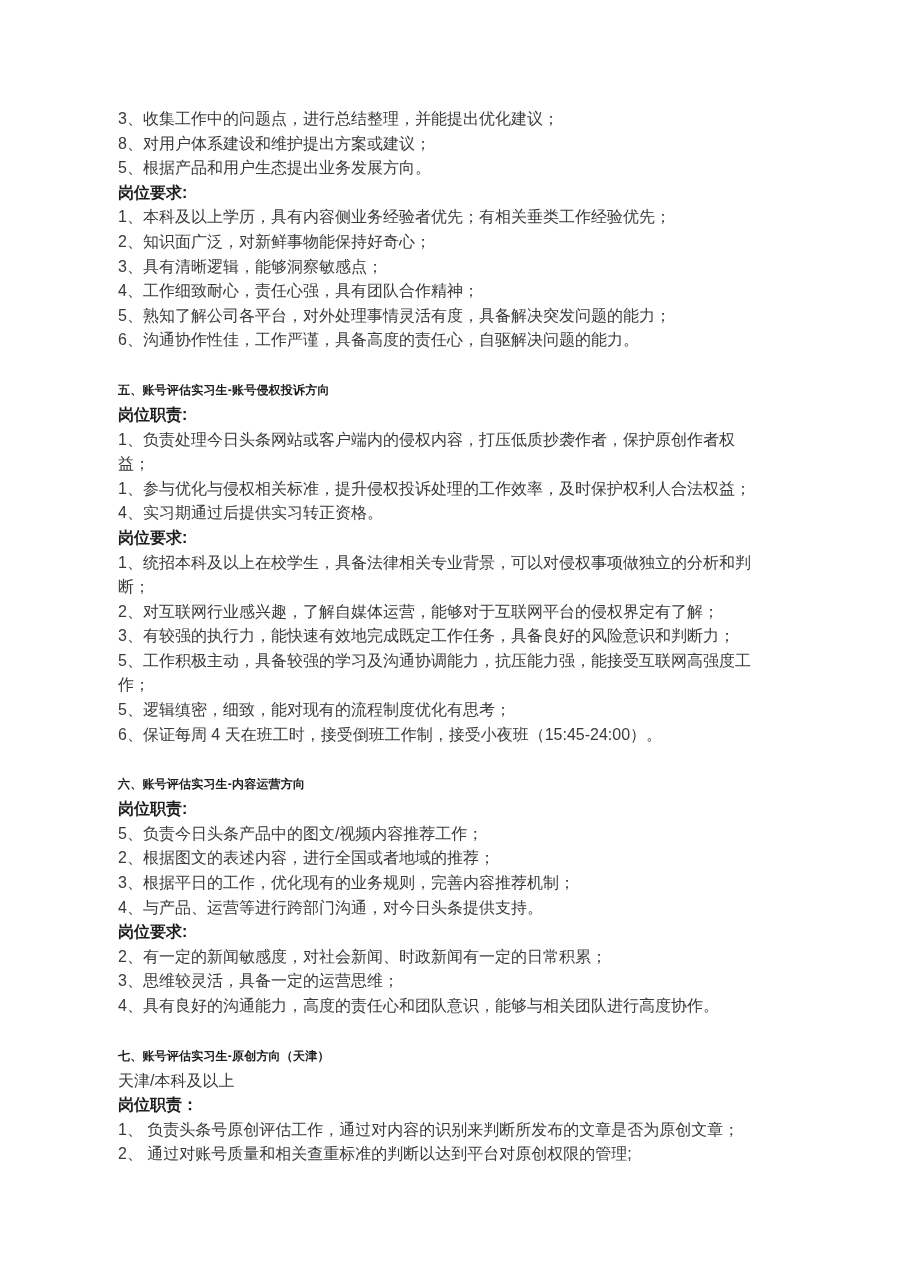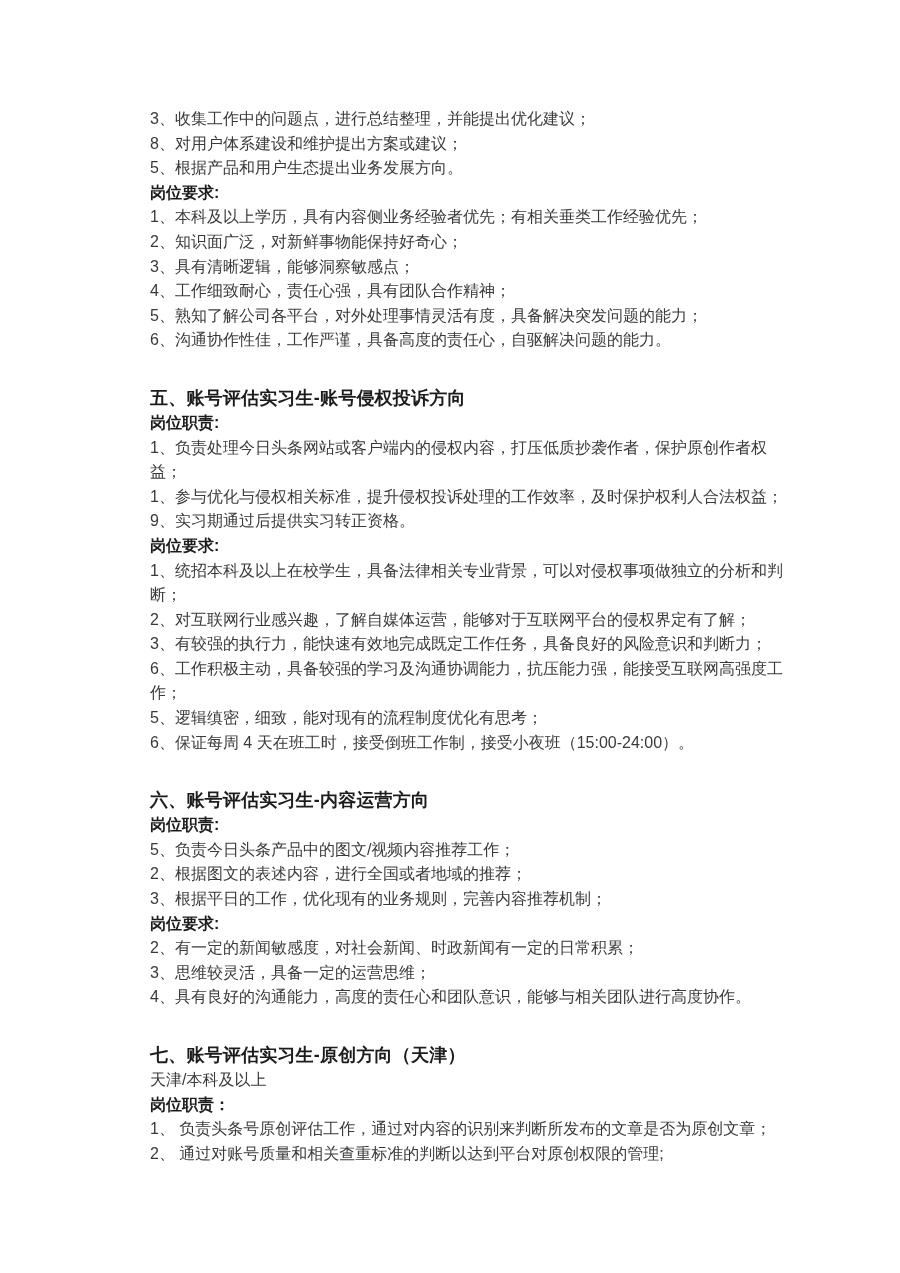--- a/index.html
+++ b/index.html
@@ -11,31 +11,31 @@
   }
   .page {
     position: relative;
     width: 900px;
     height: 1273px;
     background: #ffffff;
     overflow: hidden;
   }
   .content {
     position: absolute;
-    left: 150px;
+    left: 118px;
     top: 107px;
     width: 646px;
   }
   .job-section { margin: 0; padding: 0; }
   .section-title {
-    font-size: 18px;
+    font-size: 12px;
     font-weight: bold;
     color: #1c1c1c;
     line-height: 26px;
-    margin-top: 32px;
+    margin-top: 24px;
     letter-spacing: 0.2px;
   }
   .section-subtitle {
     font-size: 16px;
     color: #3a3a3a;
     line-height: 24.6px;
   }
   .block-label {
     font-size: 16px;
     font-weight: bold;
@@ -66,36 +66,37 @@
       <div class="list-line">4、工作细致耐心，责任心强，具有团队合作精神；</div>
       <div class="list-line">5、熟知了解公司各平台，对外处理事情灵活有度，具备解决突发问题的能力；</div>
       <div class="list-line">6、沟通协作性佳，工作严谨，具备高度的责任心，自驱解决问题的能力。</div>
     </section>
 
     <section class="job-section">
       <div class="section-title">五、账号评估实习生-账号侵权投诉方向</div>
       <div class="block-label">岗位职责:</div>
       <div class="list-line">1、负责处理今日头条网站或客户端内的侵权内容，打压低质抄袭作者，保护原创作者权益；</div>
       <div class="list-line">1、参与优化与侵权相关标准，提升侵权投诉处理的工作效率，及时保护权利人合法权益；</div>
-      <div class="list-line">9、实习期通过后提供实习转正资格。</div>
+      <div class="list-line">4、实习期通过后提供实习转正资格。</div>
       <div class="block-label">岗位要求:</div>
       <div class="list-line">1、统招本科及以上在校学生，具备法律相关专业背景，可以对侵权事项做独立的分析和判断；</div>
       <div class="list-line">2、对互联网行业感兴趣，了解自媒体运营，能够对于互联网平台的侵权界定有了解；</div>
       <div class="list-line">3、有较强的执行力，能快速有效地完成既定工作任务，具备良好的风险意识和判断力；</div>
-      <div class="list-line">6、工作积极主动，具备较强的学习及沟通协调能力，抗压能力强，能接受互联网高强度工作；</div>
+      <div class="list-line">5、工作积极主动，具备较强的学习及沟通协调能力，抗压能力强，能接受互联网高强度工作；</div>
       <div class="list-line">5、逻辑缜密，细致，能对现有的流程制度优化有思考；</div>
-      <div class="list-line">6、保证每周 4 天在班工时，接受倒班工作制，接受小夜班（15:00-24:00）。</div>
+      <div class="list-line">6、保证每周 4 天在班工时，接受倒班工作制，接受小夜班（15:45-24:00）。</div>
     </section>
 
     <section class="job-section">
       <div class="section-title">六、账号评估实习生-内容运营方向</div>
       <div class="block-label">岗位职责:</div>
       <div class="list-line">5、负责今日头条产品中的图文/视频内容推荐工作；</div>
       <div class="list-line">2、根据图文的表述内容，进行全国或者地域的推荐；</div>
       <div class="list-line">3、根据平日的工作，优化现有的业务规则，完善内容推荐机制；</div>
+      <div class="list-line">4、与产品、运营等进行跨部门沟通，对今日头条提供支持。</div>
       <div class="block-label">岗位要求:</div>
       <div class="list-line">2、有一定的新闻敏感度，对社会新闻、时政新闻有一定的日常积累；</div>
       <div class="list-line">3、思维较灵活，具备一定的运营思维；</div>
       <div class="list-line">4、具有良好的沟通能力，高度的责任心和团队意识，能够与相关团队进行高度协作。</div>
     </section>
 
     <section class="job-section">
       <div class="section-title">七、账号评估实习生-原创方向（天津）</div>
       <div class="section-subtitle">天津/本科及以上</div>
       <div class="block-label">岗位职责：</div>

